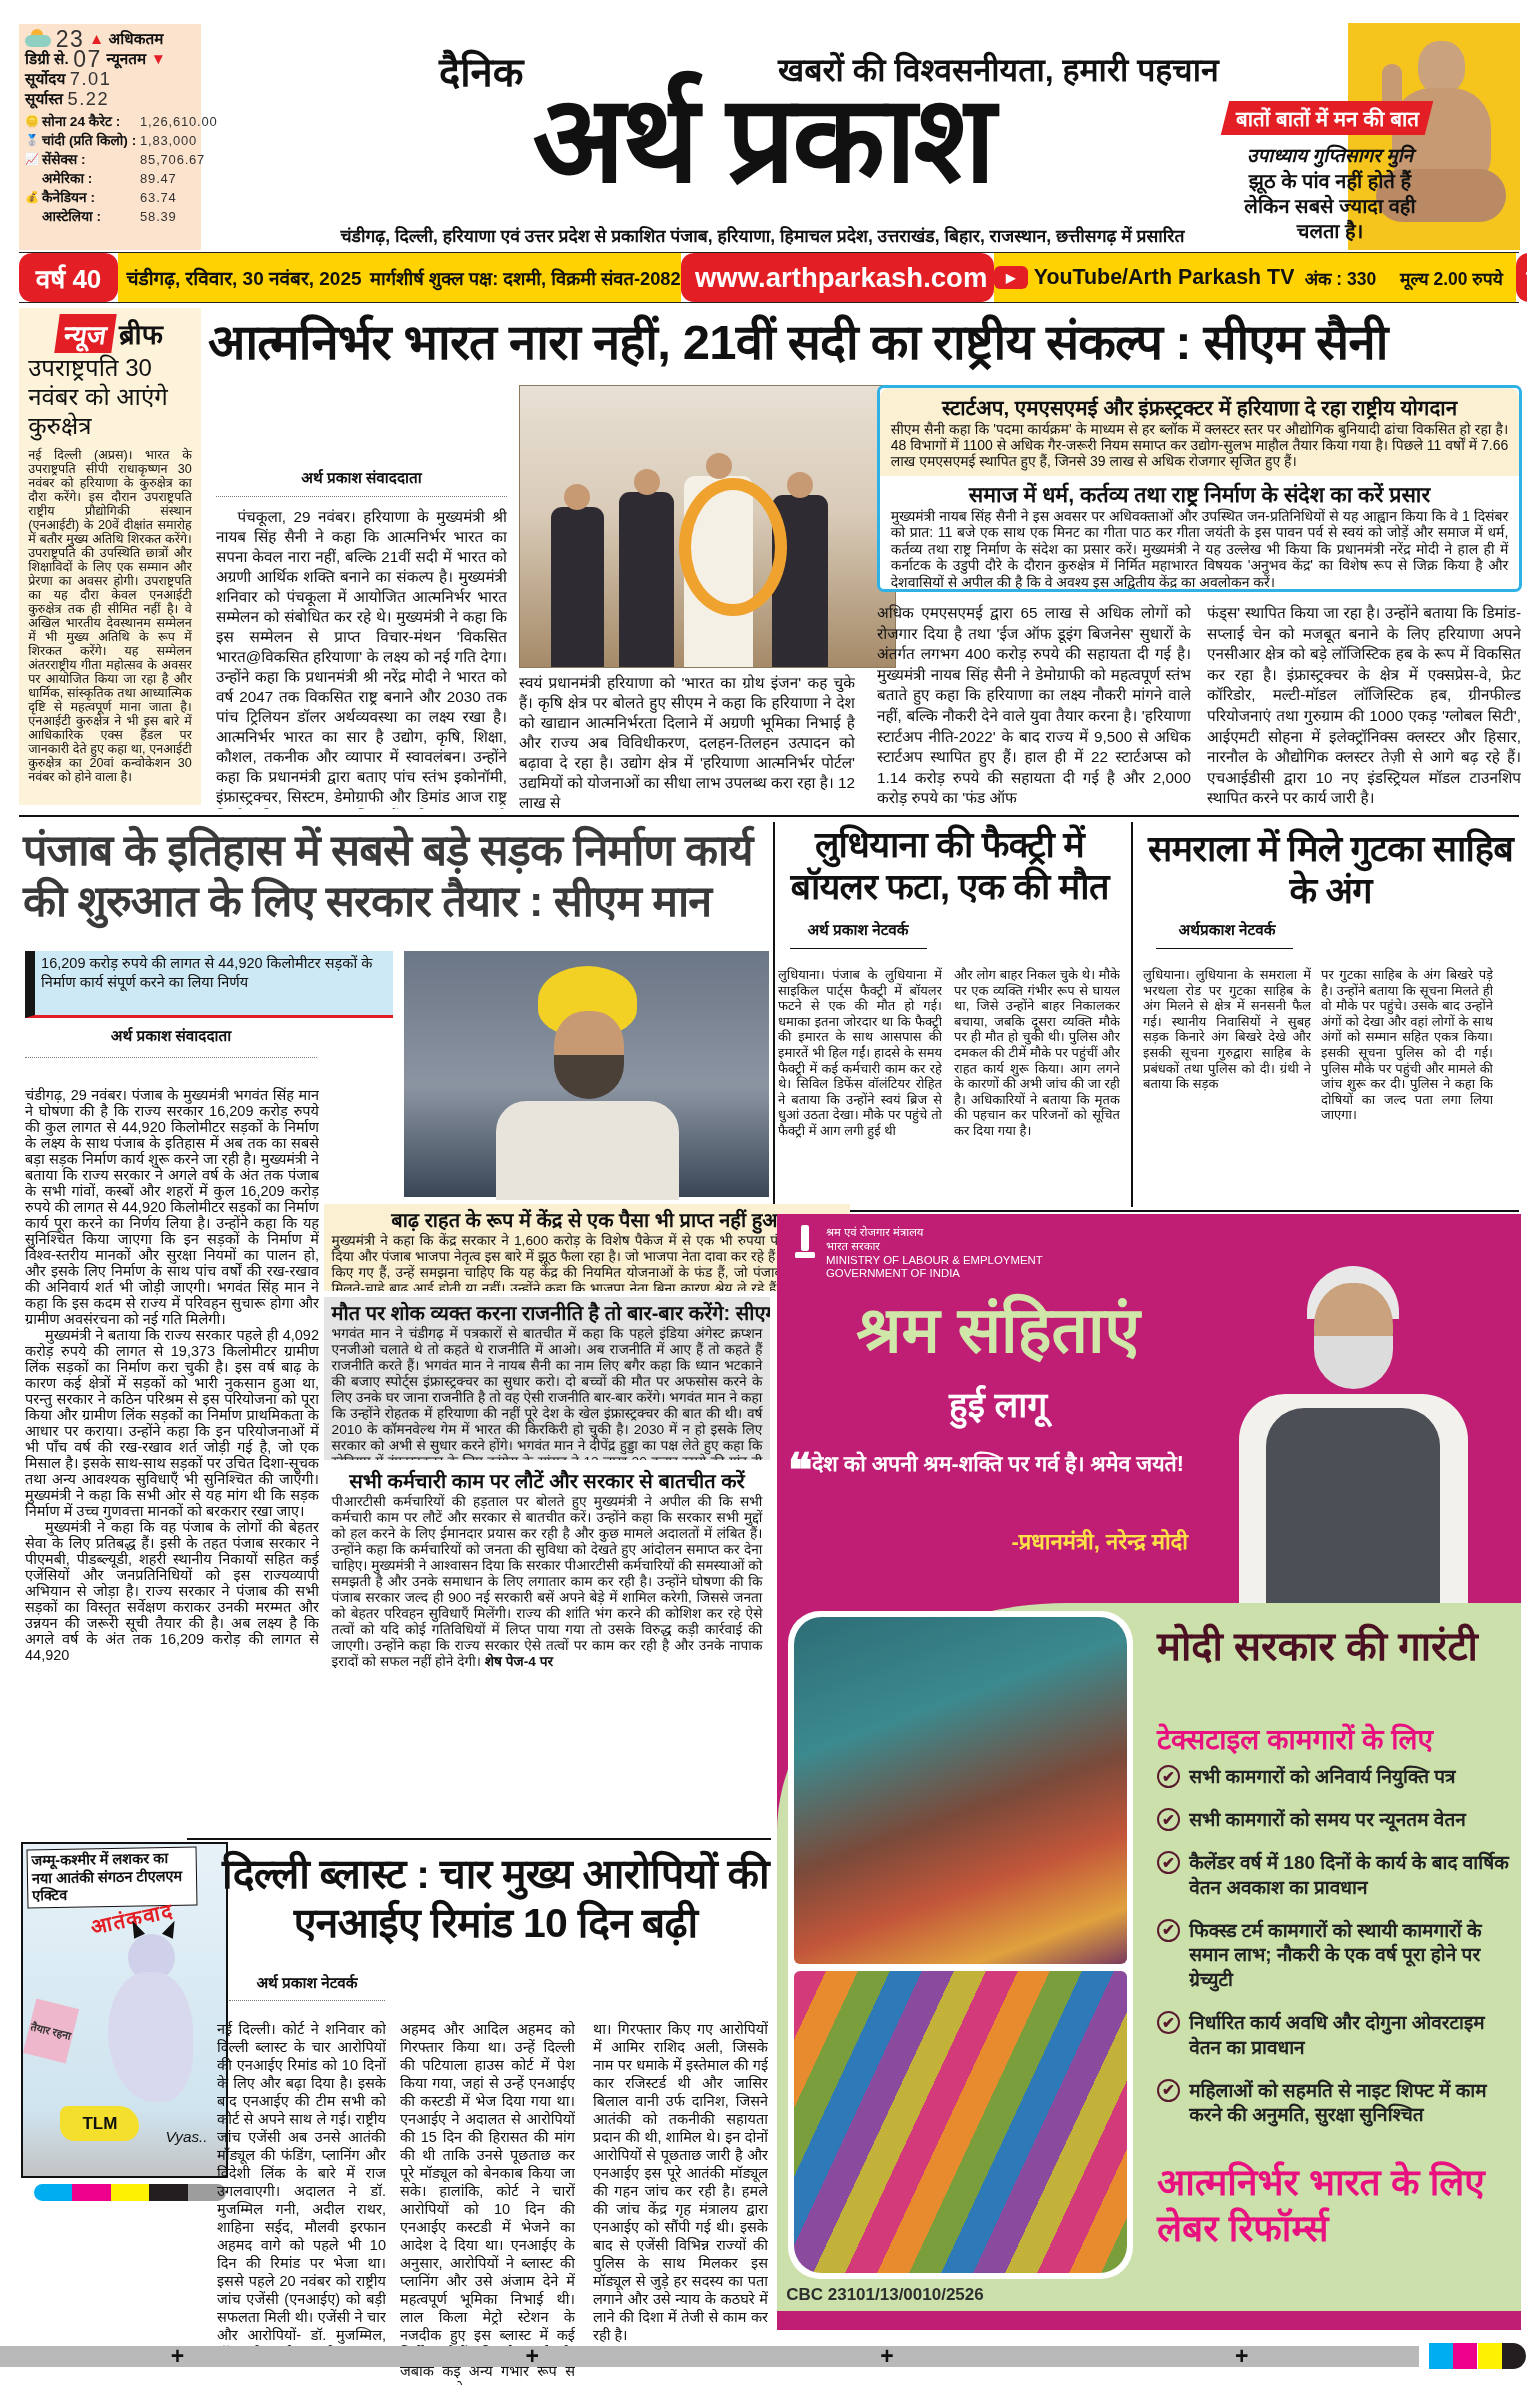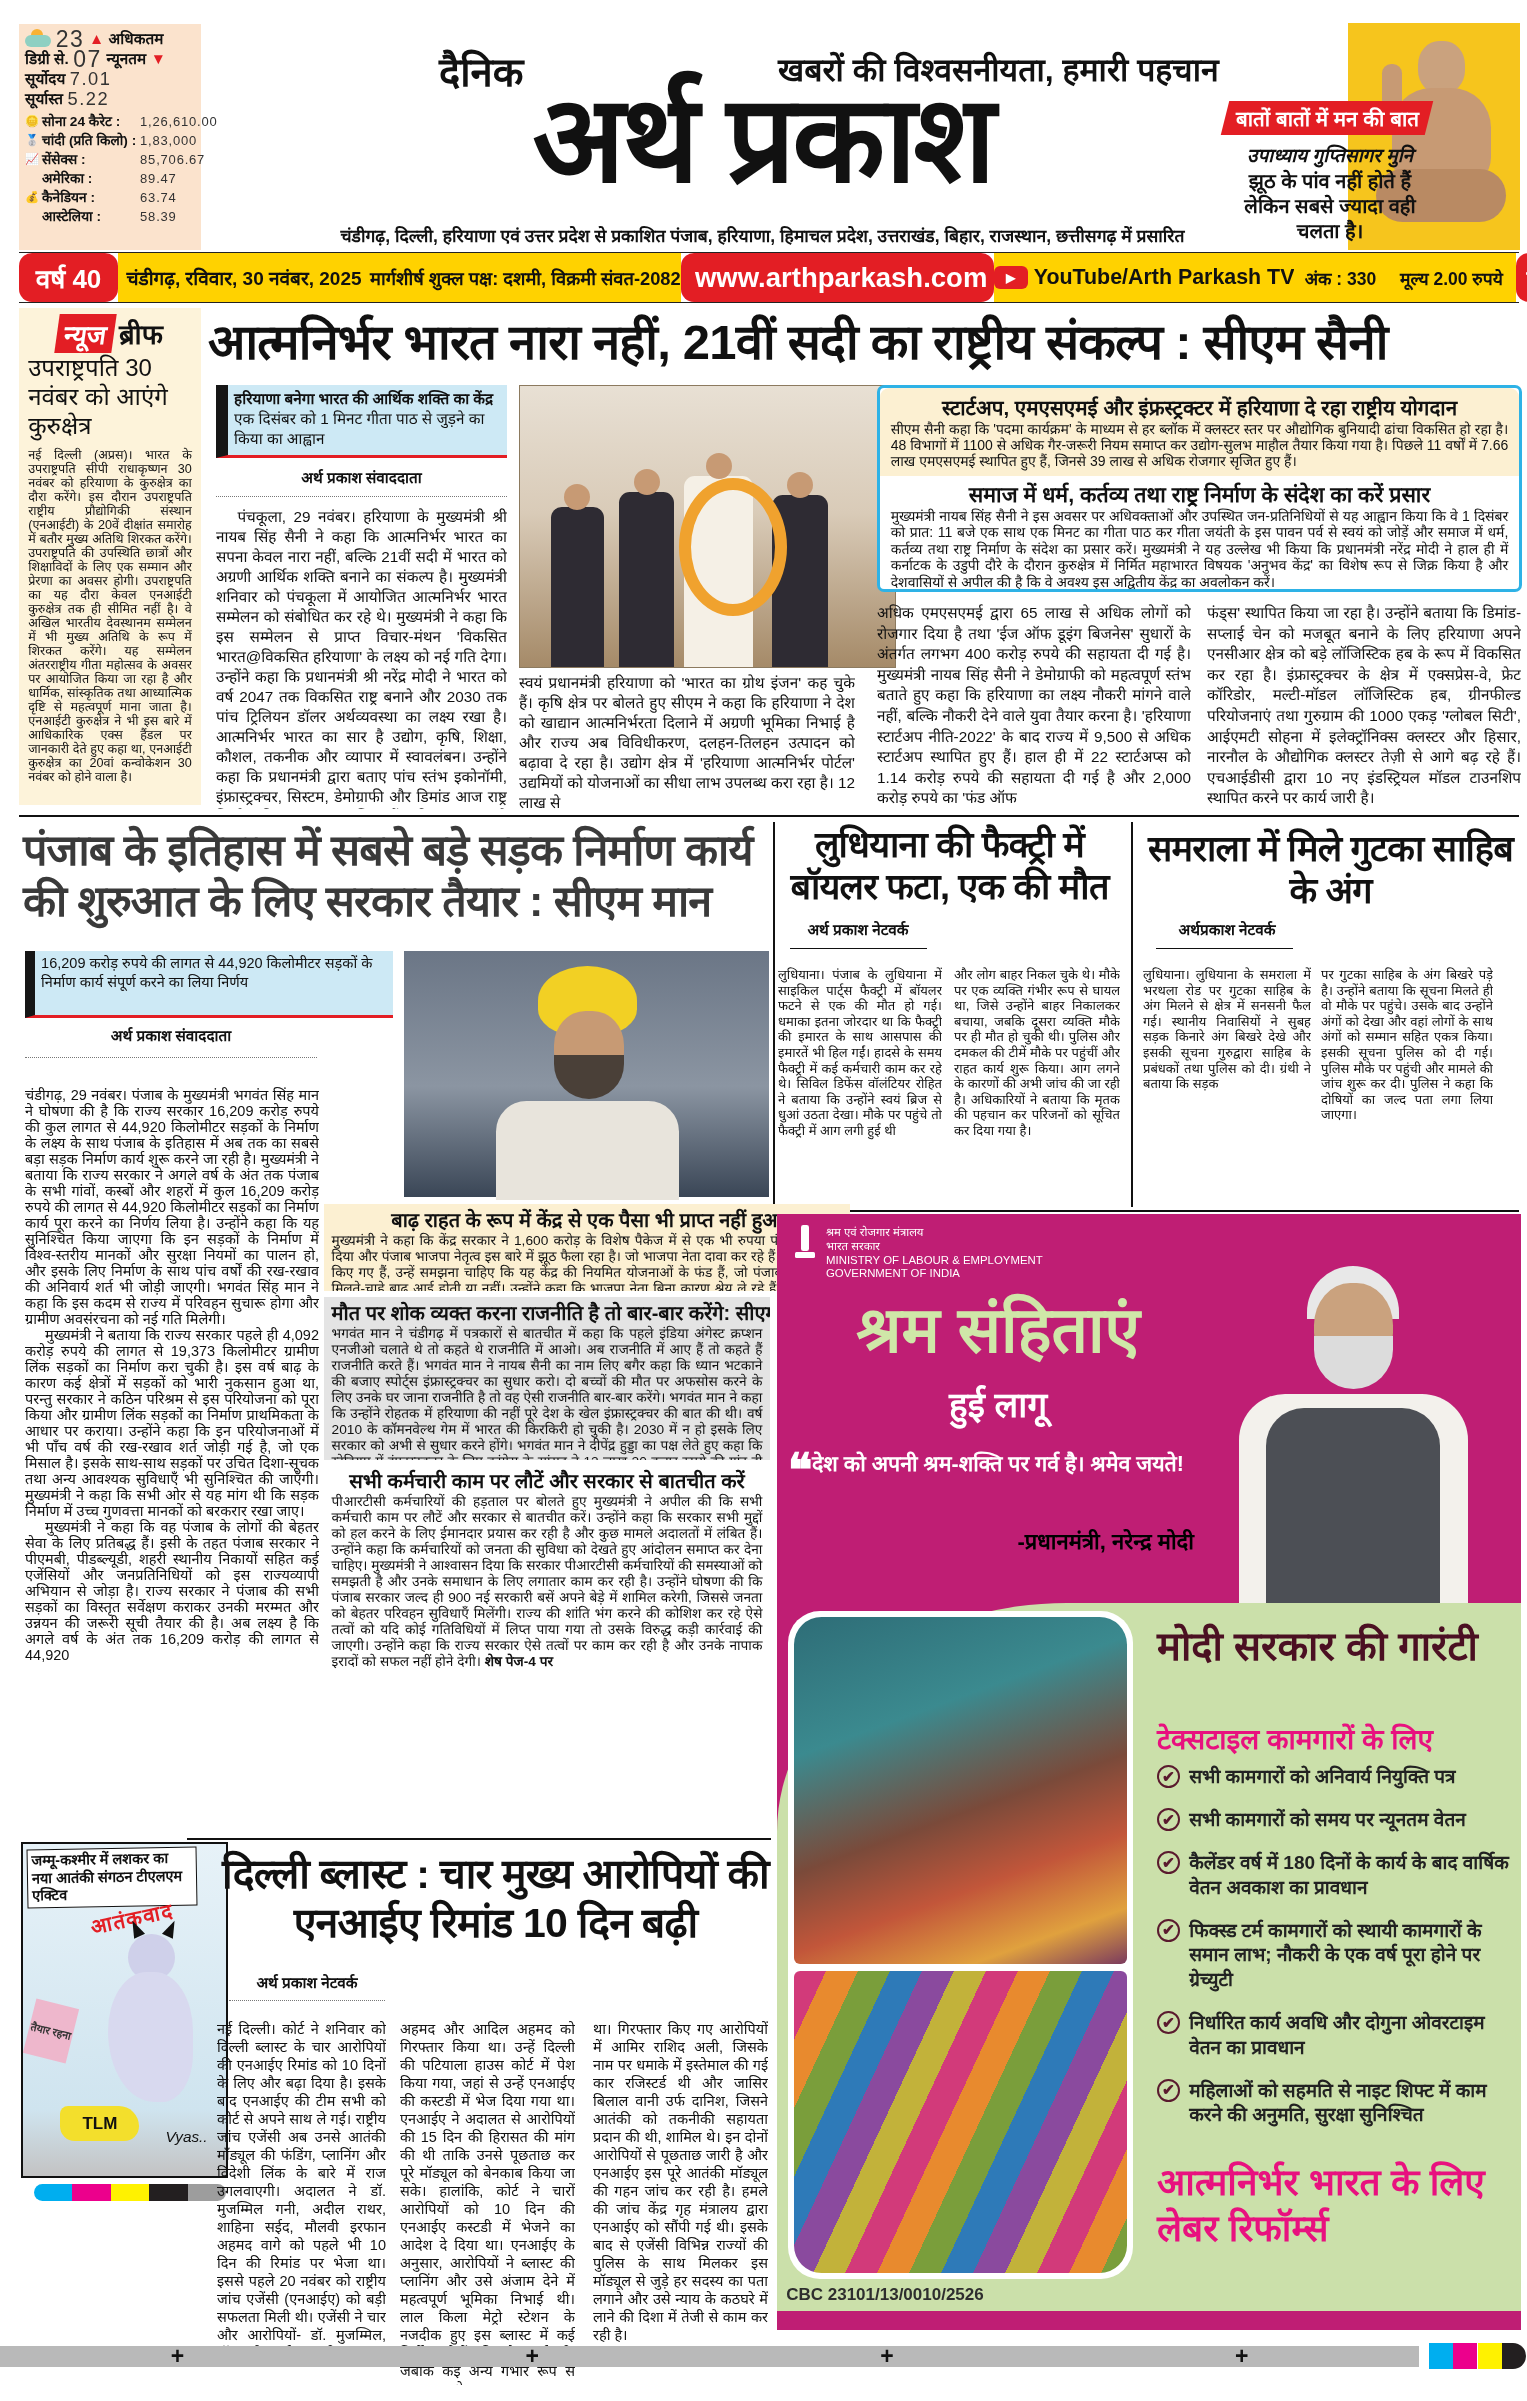--- a/index.html
+++ b/index.html
@@ -135,21 +135,21 @@
   .ad{left:777px;top:1214px;width:744px;height:1116px;background:#bf1e74;}
   .ad-green{position:absolute;left:0;right:0;top:389px;bottom:19px;background:#cbe0aa;border-top-left-radius:290px 229px;}
   .min-txt{position:absolute;left:49px;top:12.2px;color:#fff;font-size:11.4px;line-height:13.7px;}
   .emblem{position:absolute;left:12.2px;top:10.7px;width:32px;height:55px;color:#fff;font-size:26px;display:flex;flex-direction:column;align-items:center;}
   .emblem .pillar{width:7.6px;height:26px;background:#fff;border-radius:2.3px;}
   .emblem .base{width:20px;height:6.1px;background:#fff;border-radius:1.5px;margin-top:1.5px;}
   .ad-title{position:absolute;left:7.6px;top:70px;width:427px;text-align:center;color:#cfe7a8;font-size:64px;font-weight:bold;white-space:nowrap;}
   .ad-sub{position:absolute;left:7.6px;top:166px;width:427px;text-align:center;color:#fff;font-size:35px;font-weight:bold;}
   .ad-quote{position:absolute;left:35px;top:236px;width:397px;color:#fff;font-size:21.4px;font-weight:bold;line-height:1.35;}
   .ad-qmark{position:absolute;left:10.7px;top:229px;color:#fff;font-size:46px;font-weight:bold;}
-  .ad-attr{position:absolute;left:112px;top:311px;width:305px;text-align:right;color:#000000;font-size:22px;font-weight:bold;}
+  .ad-attr{position:absolute;left:106px;top:311px;width:305px;text-align:right;color:#fde047;font-size:22px;font-weight:bold;}
   .modi{position:absolute;left:416px;top:52px;width:320px;height:337px;overflow:hidden;}
   .modi .hair{position:absolute;left:114px;top:0;width:92px;height:53px;border-radius:46px 46px 0 0;background:#e8e8e8;}
   .modi .face{position:absolute;left:121px;top:17px;width:79px;height:92px;border-radius:46%;background:#caa27e;}
   .modi .beard{position:absolute;left:121px;top:70px;width:79px;height:53px;border-radius:0 0 40px 40px;background:#dcdcdc;}
   .modi .kurta{position:absolute;left:46px;top:128px;width:229px;height:209px;border-radius:46px 46px 0 0;background:#f3f1ec;}
   .modi .vest{position:absolute;left:73px;top:142px;width:174px;height:195px;border-radius:38px 38px 0 0;background:#4c4f55;}
   .ad-gar1{position:absolute;left:380px;top:410px;width:352px;color:#4b1022;font-size:40px;font-weight:bold;line-height:1.12;}
   .ad-for{position:absolute;left:380px;top:505px;width:359px;color:#e8117f;font-size:28px;font-weight:bold;white-space:nowrap;}
   .ad-items{position:absolute;left:380px;top:551px;width:359px;display:flex;flex-direction:column;gap:18.3px;}
   .ad-item{display:flex;gap:9.2px;font-size:19px;font-weight:bold;color:#222;line-height:1.3;}
@@ -266,24 +266,20 @@
   <div class="abs brief ovh">
     <div class="brief-badges">
       <span class="badge-red">न्यूज</span>
       <span class="badge-blk">ब्रीफ</span>
     </div>
     <div class="brief-head">उपराष्ट्रपति 30 नवंबर को आएंगे कुरुक्षेत्र</div>
     <div class="brief-body just">नई दिल्ली (अप्रस)। भारत के उपराष्ट्रपति सीपी राधाकृष्णन 30 नवंबर को हरियाणा के कुरुक्षेत्र का दौरा करेंगे। इस दौरान उपराष्ट्रपति राष्ट्रीय प्रौद्योगिकी संस्थान (एनआईटी) के 20वें दीक्षांत समारोह में बतौर मुख्य अतिथि शिरकत करेंगे। उपराष्ट्रपति की उपस्थिति छात्रों और शिक्षाविदों के लिए एक सम्मान और प्रेरणा का अवसर होगी। उपराष्ट्रपति का यह दौरा केवल एनआईटी कुरुक्षेत्र तक ही सीमित नहीं है। वे अखिल भारतीय देवस्थानम सम्मेलन में भी मुख्य अतिथि के रूप में शिरकत करेंगे। यह सम्मेलन अंतरराष्ट्रीय गीता महोत्सव के अवसर पर आयोजित किया जा रहा है और धार्मिक, सांस्कृतिक तथा आध्यात्मिक दृष्टि से महत्वपूर्ण माना जाता है। एनआईटी कुरुक्षेत्र ने भी इस बारे में आधिकारिक एक्स हैंडल पर जानकारी देते हुए कहा था, एनआईटी कुरुक्षेत्र का 20वां कन्वोकेशन 30 नवंबर को होने वाला है।</div>
   </div>
 
   <div class="abs lead-head">आत्मनिर्भर भारत नारा नहीं, 21वीं सदी का राष्ट्रीय संकल्प : सीएम सैनी</div>
-  <div class="abs kicker">
-    <div class="k1 nowrap">हरियाणा बनेगा भारत की आर्थिक शक्ति का केंद्र</div>
-    <div class="k2">एक दिसंबर को 1 मिनट गीता पाठ से जुड़ने का किया का आह्वान</div>
-  </div>
   <div class="abs byline" style="left:216px;top:467px;width:291px;">अर्थ प्रकाश संवाददाता</div>
   <div class="abs dotline" style="left:216px;top:496px;width:291px;"></div>
   <div class="abs bodytx just ovh" style="left:216px;top:507px;width:291px;height:302px;">
     <p>पंचकूला, 29 नवंबर। हरियाणा के मुख्यमंत्री श्री नायब सिंह सैनी ने कहा कि आत्मनिर्भर भारत का सपना केवल नारा नहीं, बल्कि 21वीं सदी में भारत को अग्रणी आर्थिक शक्ति बनाने का संकल्प है। मुख्यमंत्री शनिवार को पंचकूला में आयोजित आत्मनिर्भर भारत सम्मेलन को संबोधित कर रहे थे। मुख्यमंत्री ने कहा कि इस सम्मेलन से प्राप्त विचार-मंथन 'विकसित भारत@विकसित हरियाणा' के लक्ष्य को नई गति देगा। उन्होंने कहा कि प्रधानमंत्री श्री नरेंद्र मोदी ने भारत को वर्ष 2047 तक विकसित राष्ट्र बनाने और 2030 तक पांच ट्रिलियन डॉलर अर्थव्यवस्था का लक्ष्य रखा है। आत्मनिर्भर भारत का सार है उद्योग, कृषि, शिक्षा, कौशल, तकनीक और व्यापार में स्वावलंबन। उन्होंने कहा कि प्रधानमंत्री द्वारा बताए पांच स्तंभ इकोनॉमी, इंफ्रास्ट्रक्चर, सिस्टम, डेमोग्राफी और डिमांड आज राष्ट्र निर्माण की मजबूत आधारशिला हैं। हरियाणा इन सभी स्तंभों को सुदृढ़ करने में प्रमुख भूमिका निभा रहा है।</p>
   </div>
   <div class="abs photoA">
     <div class="fig" style="left:30.5px;width:53px;height:160px;">
         <div class="fhead"></div>
       </div>
     <div class="fig" style="left:99px;width:55px;height:175px;">

